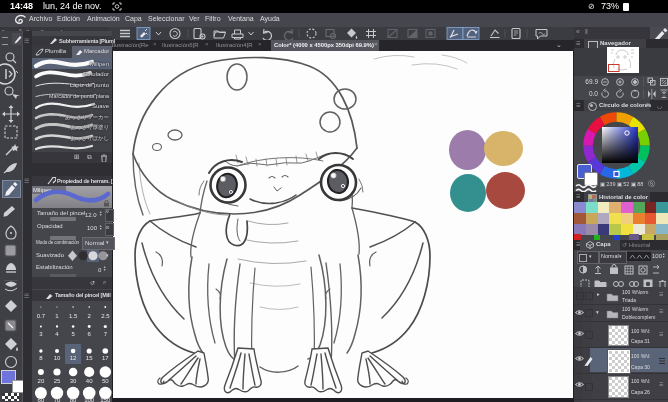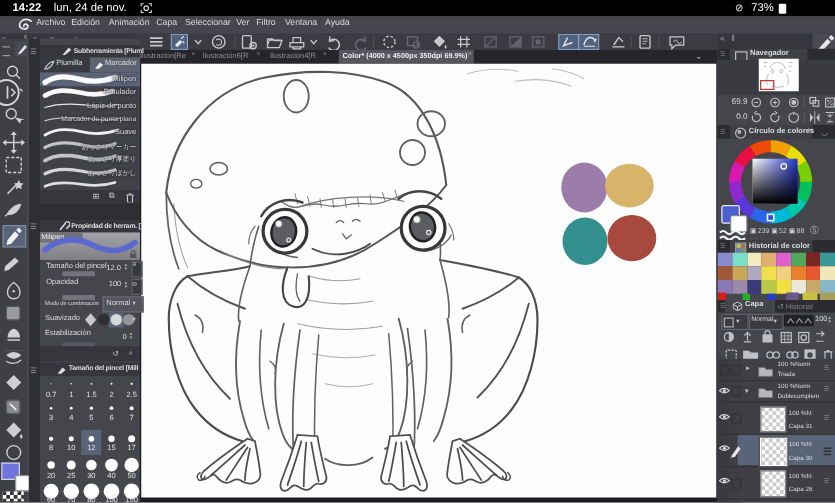--- a/index.html
+++ b/index.html
@@ -6,21 +6,21 @@
   body{width:668px;height:402px;overflow:hidden;background:#45454c;font-family:"Liberation Sans",sans-serif;position:relative;}
   .abs{position:absolute;}
   .txt{color:#dcdce0;white-space:nowrap;}
   .lst{text-shadow:0 0 2px #2a2a2e,0 0 2px #2a2a2e;}
   .spin{font-size:3.4px;line-height:3.2px;color:#b8b8be;letter-spacing:0;}
 </style>
 </head>
 <body>
 
 <div class="abs" style="left:0;top:0;width:668px;height:13px;background:#000;"></div>
-<div class="abs txt" style="left:10px;top:1px;font-size:9px;font-weight:bold;color:#fff;">14:22</div>
+<div class="abs txt" style="left:10px;top:1px;font-size:9px;font-weight:bold;color:#fff;">14:48</div>
 <div class="abs txt" style="left:43px;top:1px;font-size:9px;color:#fff;">lun, 24 de nov.</div>
 <svg class="abs" style="left:112px;top:2px;" width="10" height="9" fill="none" stroke="#ddd" stroke-width="0.9">
     <path d="M1,3 v-2 h2 M7,1 h2 v2 M9,6 v2 h-2 M3,8 h-2 v-2"></path>
     <circle cx="5" cy="4.5" r="1.8"></circle>
   </svg>
 <div class="abs txt" style="left:588px;top:2px;font-size:8px;color:#eee;">⊘</div>
 <div class="abs txt" style="left:601px;top:1px;font-size:9px;color:#fff;text-align:right;">73%</div>
 <div class="abs" style="left:623px;top:3px;width:6px;height:8px;background:#fff;border-radius:1px;"></div>
 
 <div class="abs" style="left:0;top:13px;width:668px;height:14px;background:#46464e;"></div>

